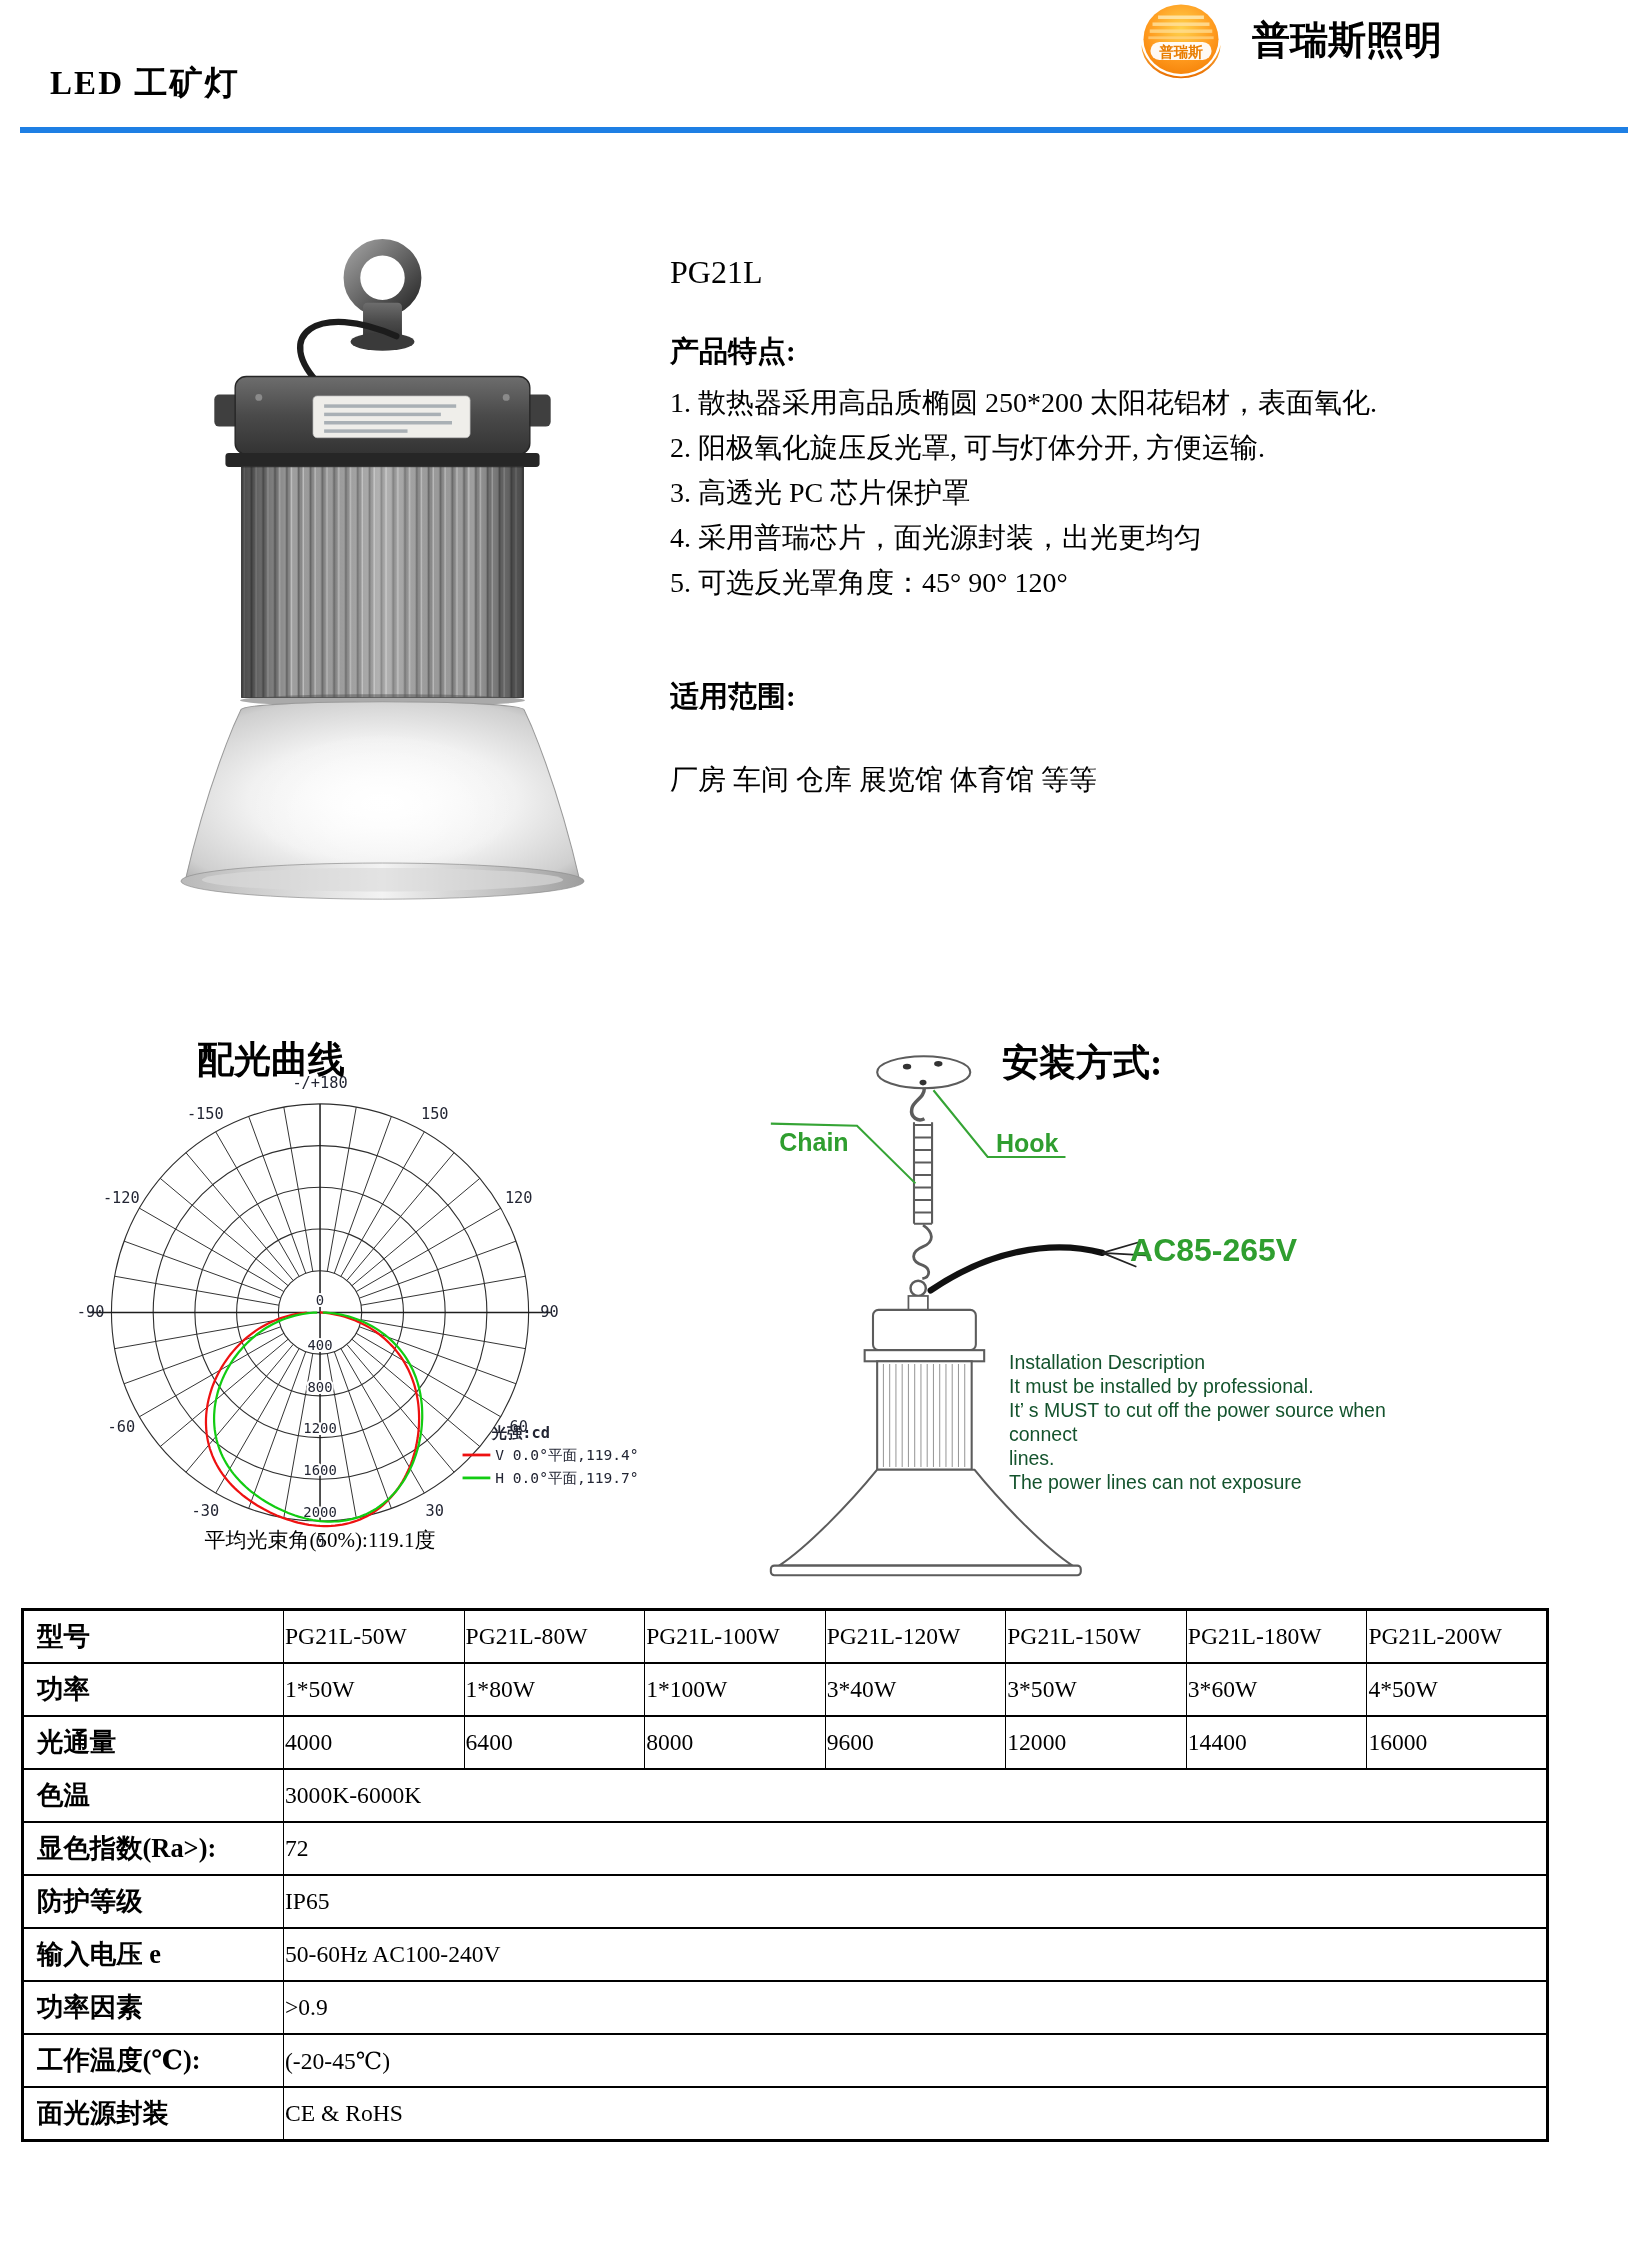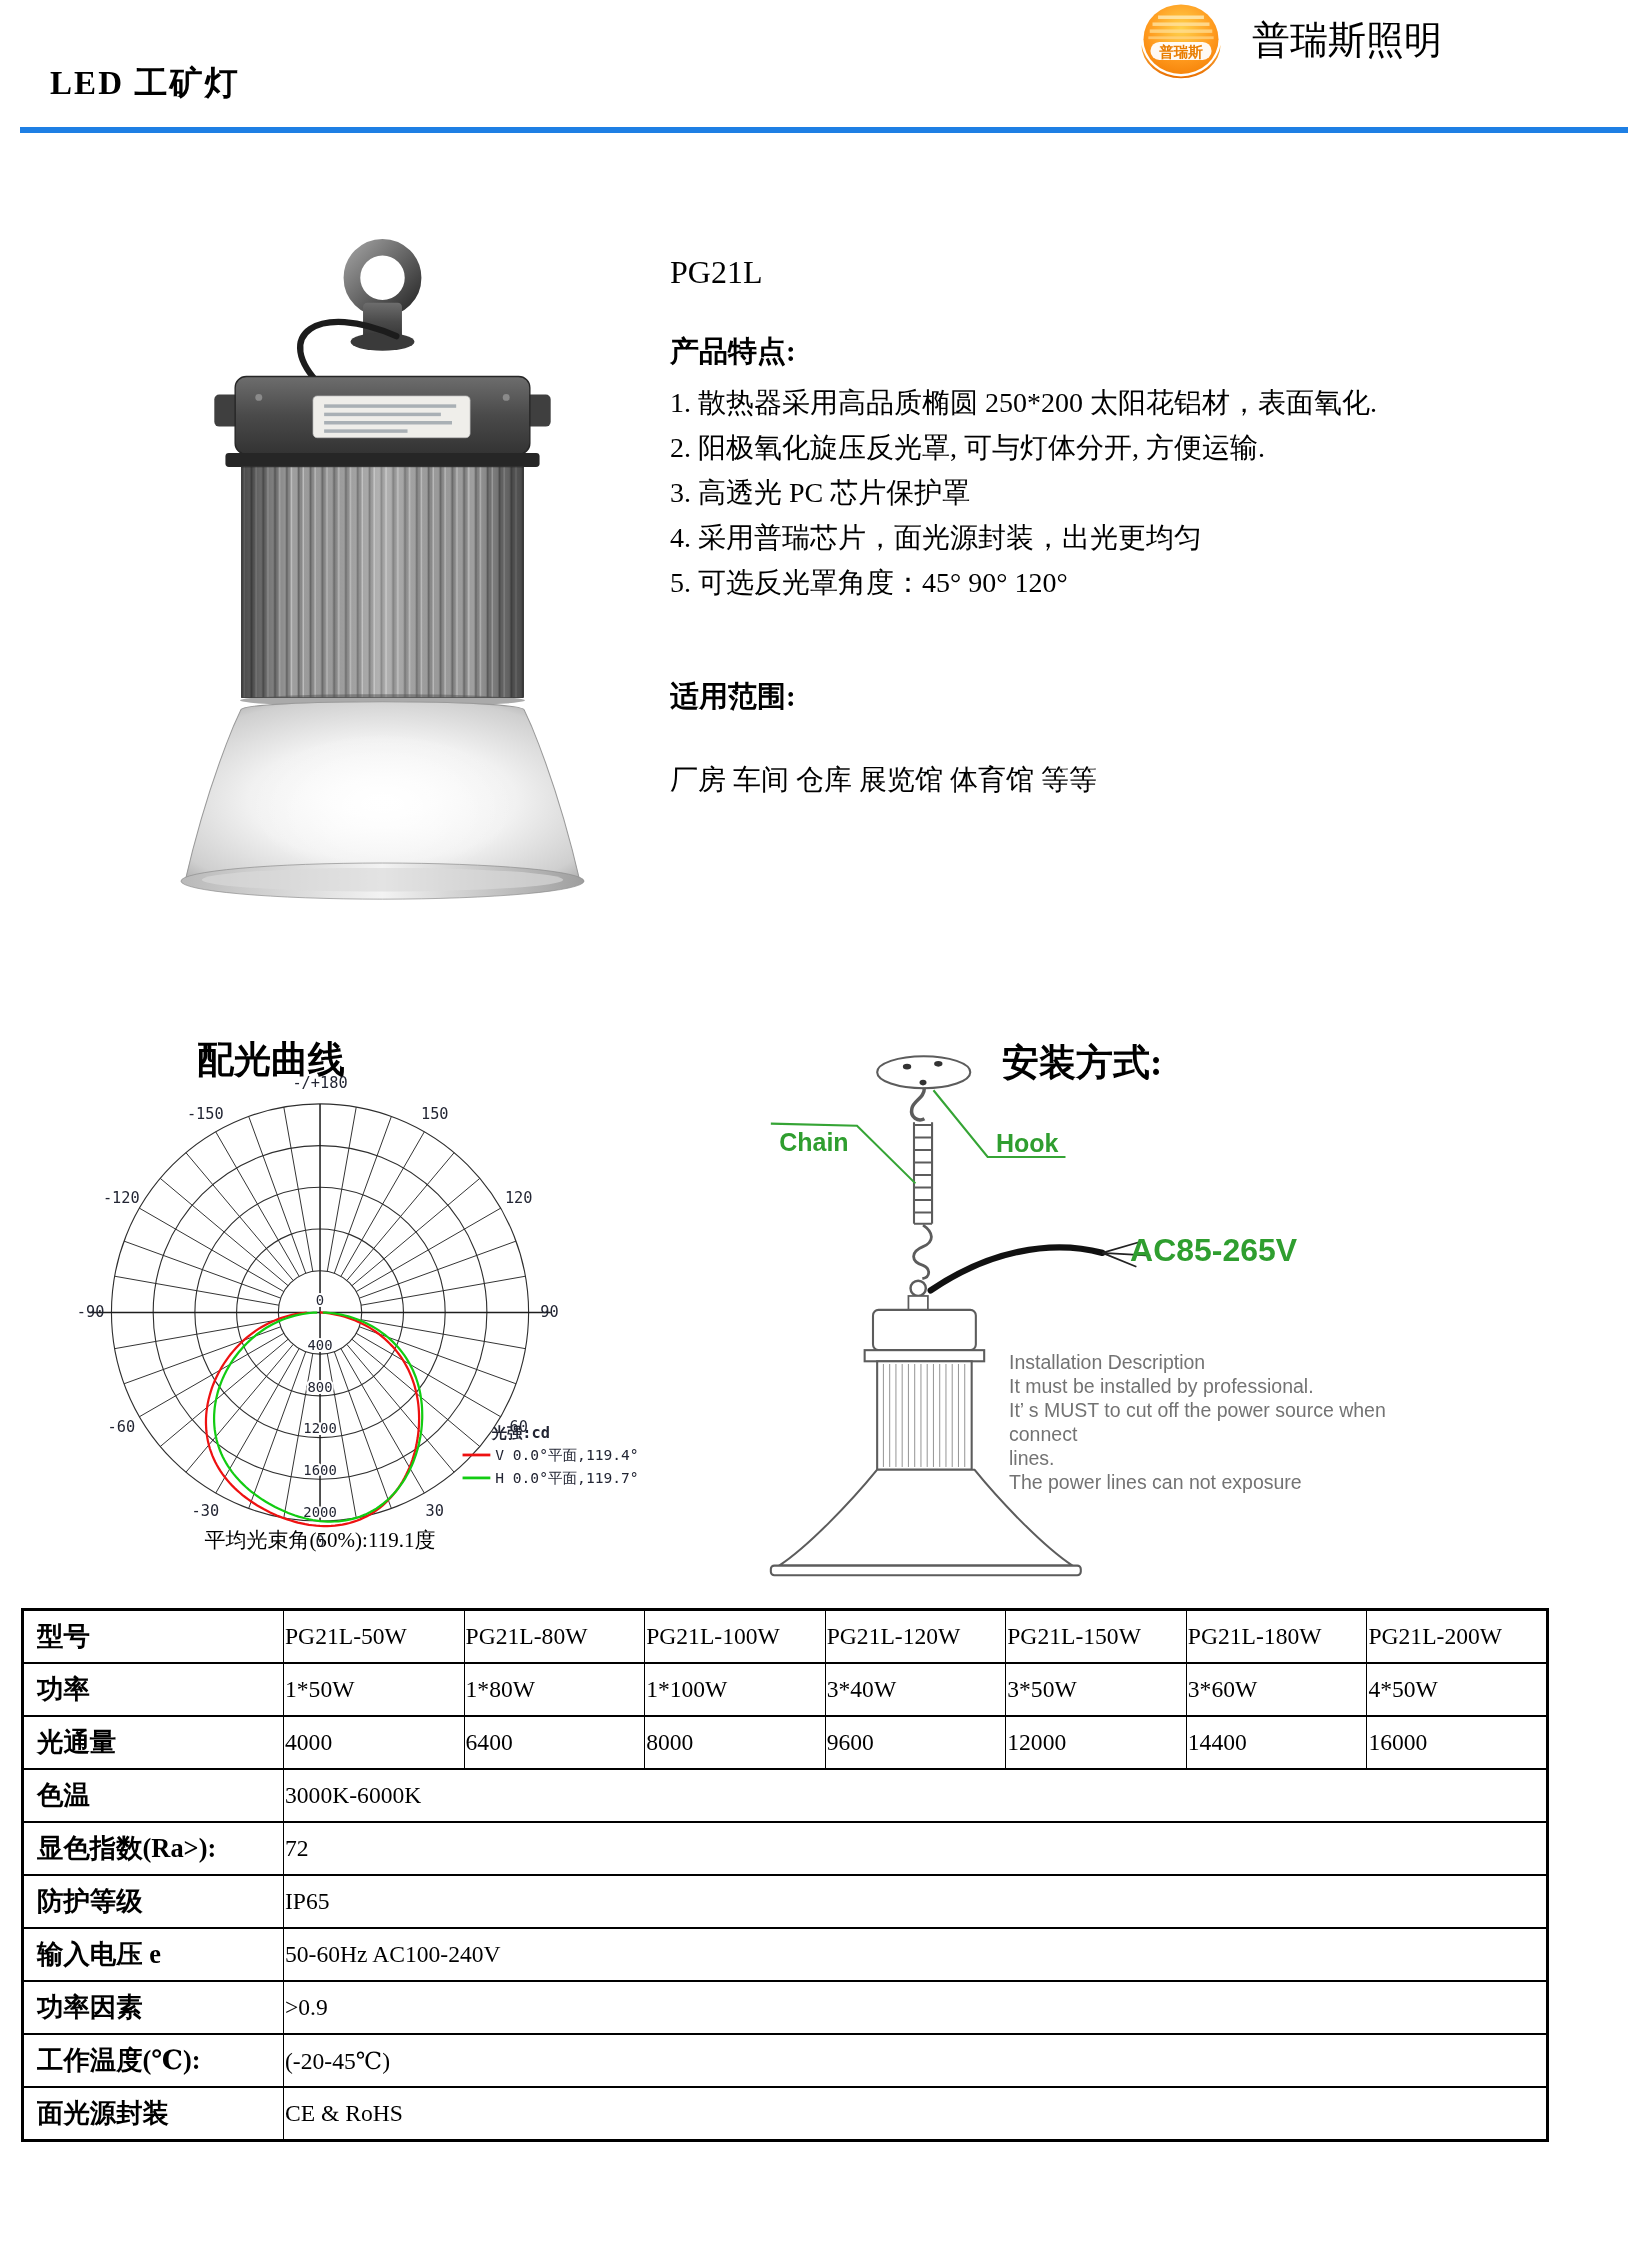--- a/index.html
+++ b/index.html
@@ -1,33 +1,33 @@
 <!DOCTYPE html>
 <html style="font-size:11px"><head>
 <meta charset="utf-8">
 <style>
   html,body{margin:0;padding:0;background:#fff;}
   .page{position:relative;width:1628px;height:2261px;background:#fff;overflow:hidden;
         font-family:"Liberation Serif","DejaVu Serif",serif;color:#000;}
   .abs{position:absolute;}
   .doc-title{left:50px;top:61px;font-size:33px;font-weight:bold;letter-spacing:2.1px;}
-  .brand-name{left:1252px;top:15.3px;font-size:38px;font-weight:normal;
+  .brand-name{left:1252px;top:15.3px;font-size:38px;font-weight:bold;
               font-family:"Liberation Sans","DejaVu Sans",sans-serif;}
   .blue-rule{left:19.5px;top:127px;width:1609px;height:5.6px;background:#1e7fe4;}
   .model{left:670px;top:254px;font-size:32px;}
   .features-title{left:670px;top:332px;font-size:29px;font-weight:bold;}
   #features-list{left:670px;top:380px;width:946px;font-size:28px;line-height:45px;}
   .scope-title{left:670px;top:677px;font-size:29px;font-weight:bold;}
   .scope{left:670px;top:761px;font-size:28px;}
   .sec-title{font-size:37px;font-weight:bold;margin-top:48px;}
   .photometric-title{left:197px;top:987px;}
   .install-title{left:1002px;top:990px;}
   .polar-caption{left:90px;top:1526px;width:460px;text-align:center;font-size:21px;}
   #install-desc{left:1009px;top:1350px;width:400px;font-size:19.5px;line-height:24px;
-                color:#737373;font-family:"Liberation Sans","DejaVu Sans",sans-serif;}
+                color:#14532d;font-family:"Liberation Sans","DejaVu Sans",sans-serif;}
   #polar-svg text{font-family:"DejaVu Sans Mono","Liberation Mono",monospace;fill:#222533;}
   #polar-svg .halo{paint-order:stroke;stroke:#ffffff;stroke-width:6px;}
   .green-label{font-family:"Liberation Sans","DejaVu Sans",sans-serif;font-weight:bold;fill:#2f9e2f;}
   table.spec{position:absolute;left:21px;top:1608px;width:1528px;border-collapse:collapse;
              table-layout:fixed;border:3.5px solid #000;}
   table.spec td{height:49px;border:1.4px solid #000;border-top-width:2.8px;border-bottom-width:2.8px;
                 overflow:hidden;}
   table.spec td.lbl{width:245px;font-size:26.4px;font-weight:bold;padding-left:13px;}
   table.spec td.val,table.spec td.spanv{font-size:23.6px;}
 </style>

